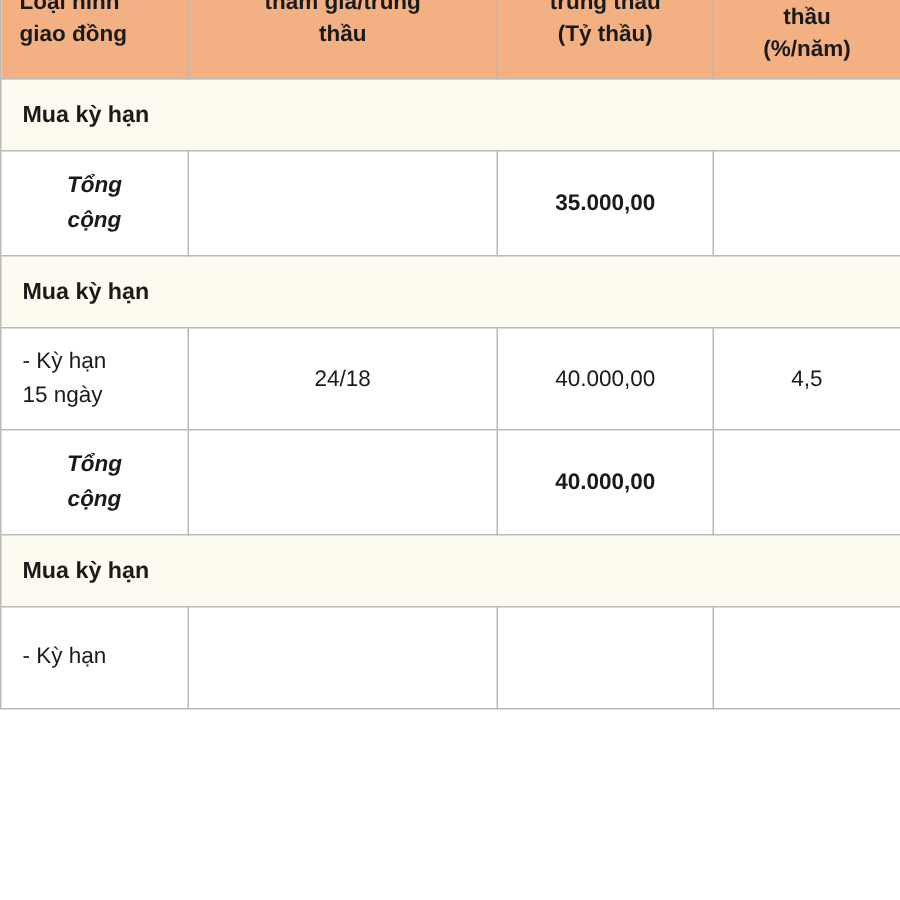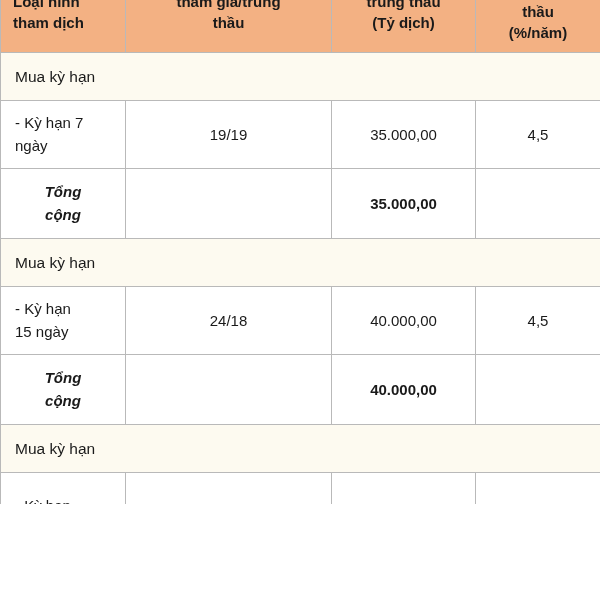--- a/index.html
+++ b/index.html
@@ -51,21 +51,21 @@
     border-color: #b9b9b9;
   }
   thead th.first {
     text-align: left;
     padding-left: 12px;
   }
 
   
   tr.section-row td {
     background: #fdfaf0;
-    font-weight: normal;
+    font-weight: bold;
     text-align: left;
     padding: 12px 0 12px 14px;
     font-size: 15.5px;
     height: 48px;
     box-sizing: border-box;
   }
 
   
   tr.data-row td {
     background: #ffffff;
@@ -108,50 +108,41 @@
     <colgroup>
       <col class="c0">
         <col class="c1">
         <col class="c2">
         <col class="c3">
     </colgroup>
     <thead>
       <tr>
         <th class="first">
           <div>Loại hình</div>
-          <div>tham dịch</div>
+          <div>giao đồng</div>
         </th>
         <th>
           <div>tham gia/trúng</div>
           <div>thầu</div>
         </th>
         <th>
           <div>trúng thầu</div>
-          <div>(Tỷ dịch)</div>
+          <div>(Tỷ thầu)</div>
         </th>
         <th>
           <div>trúng</div>
           <div>thầu</div>
           <div>(%/năm)</div>
         </th>
       </tr>
     </thead>
     <tbody>
 
       <tr class="section-row">
         <td colspan="4">Mua kỳ hạn</td>
-      </tr>
-      <tr class="data-row">
-        <td class="label">
-          <div>- Kỳ hạn 7</div>
-          <div>ngày</div>
-        </td>
-        <td class="num">19/19</td>
-        <td class="num">35.000,00</td>
-        <td class="num">4,5</td>
       </tr>
       <tr class="total-row">
         <td class="label">
           <div>Tổng</div>
           <div>cộng</div>
         </td>
         <td class="empty"></td>
         <td class="num">35.000,00</td>
         <td class="empty"></td>
       </tr>

